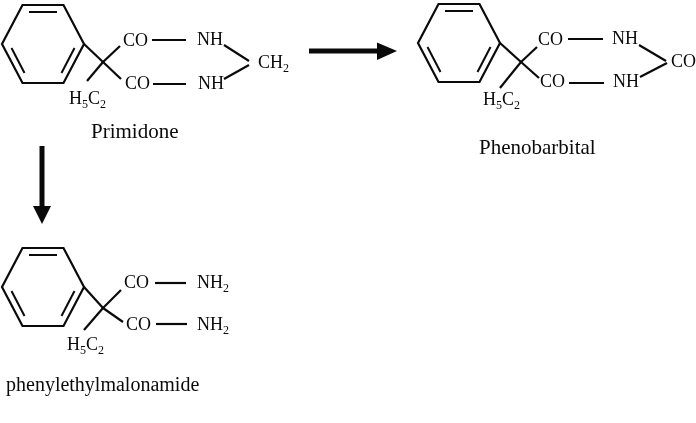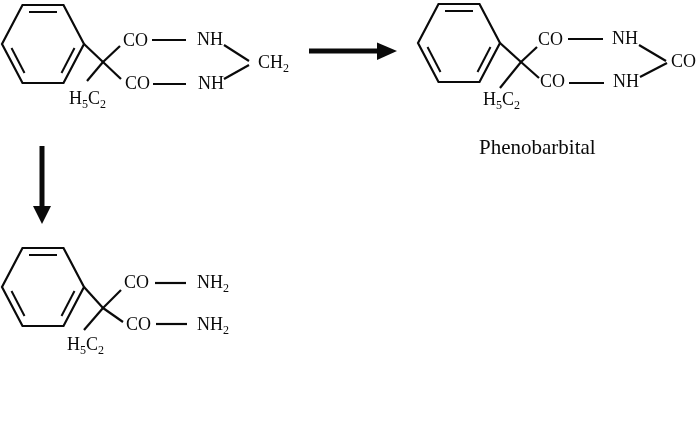--- a/index.html
+++ b/index.html
@@ -103,28 +103,30 @@
       <polygon class="arrow-head" points="33,206 51,206 42,224"></polygon>
     </g>
   </svg>
 
   <span class="atom" style="left:123px; top:31px">CO</span>
   <span class="atom" style="left:197px; top:30px">NH</span>
   <span class="atom" style="left:258px; top:53px"><span>CH</span><sub>2</sub></span>
   <span class="atom" style="left:125px; top:74px">CO</span>
   <span class="atom" style="left:198px; top:74px">NH</span>
   <span class="atom" style="left:69px; top:89px"><span>H</span><sub>5</sub><span>C</span><sub>2</sub></span>
+  <span class="name" style="left:91px; top:121px">Primidone</span>
 
   <span class="atom" style="left:538px; top:30px">CO</span>
   <span class="atom" style="left:612px; top:29px">NH</span>
   <span class="atom" style="left:671px; top:52px">CO</span>
   <span class="atom" style="left:540px; top:72px">CO</span>
   <span class="atom" style="left:613px; top:72px">NH</span>
   <span class="atom" style="left:483px; top:90px"><span>H</span><sub>5</sub><span>C</span><sub>2</sub></span>
   <span class="name" style="left:479px; top:137px">Phenobarbital</span>
 
   <span class="atom" style="left:124px; top:273px">CO</span>
   <span class="atom" style="left:197px; top:273px"><span>NH</span><sub>2</sub></span>
   <span class="atom" style="left:126px; top:315px">CO</span>
   <span class="atom" style="left:197px; top:315px"><span>NH</span><sub>2</sub></span>
   <span class="atom" style="left:67px; top:335px"><span>H</span><sub>5</sub><span>C</span><sub>2</sub></span>
+  <span class="name-small" style="left:6px; top:374px">phenylethylmalonamide</span>
 
 </div>
 
 </body></html>

